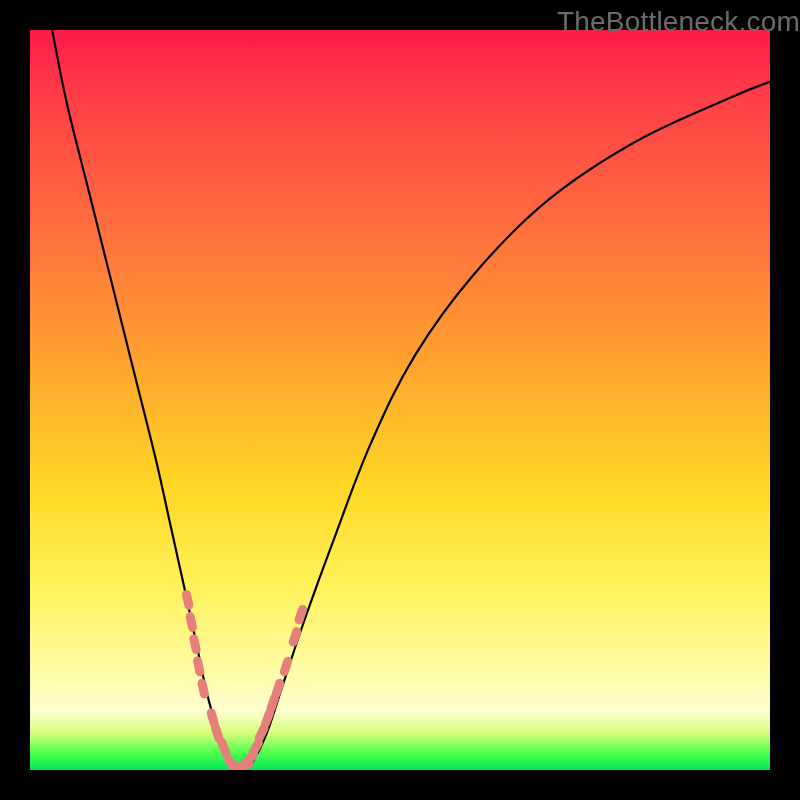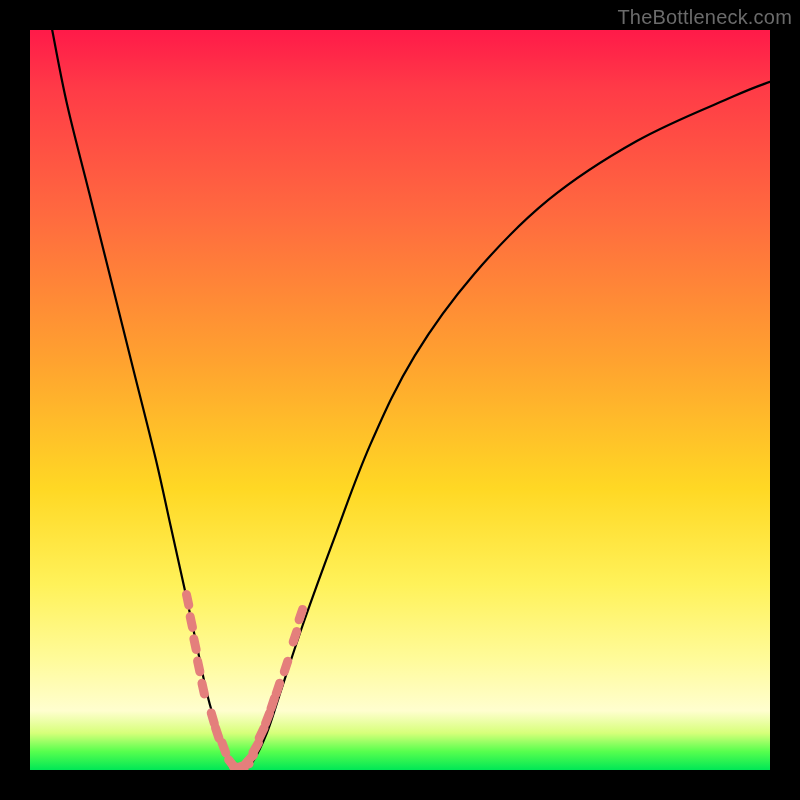--- a/index.html
+++ b/index.html
@@ -44,23 +44,23 @@
   .plot svg {
     position: absolute;
     left: 0;
     top: 0;
     width: 740px;
     height: 740px;
   }
   .watermark {
     position: absolute;
     top: 6px;
-    right: 8px;
+    right: 0;
     color: #6b6b6b;
-    font-size: 20px;
+    font-size: 28px;
     letter-spacing: 0.2px;
     user-select: none;
   }
 </style>
 </head>
 <body>
 
 <div class="frame">
   <div class="plot">
     <svg viewBox="0 0 740 740">

